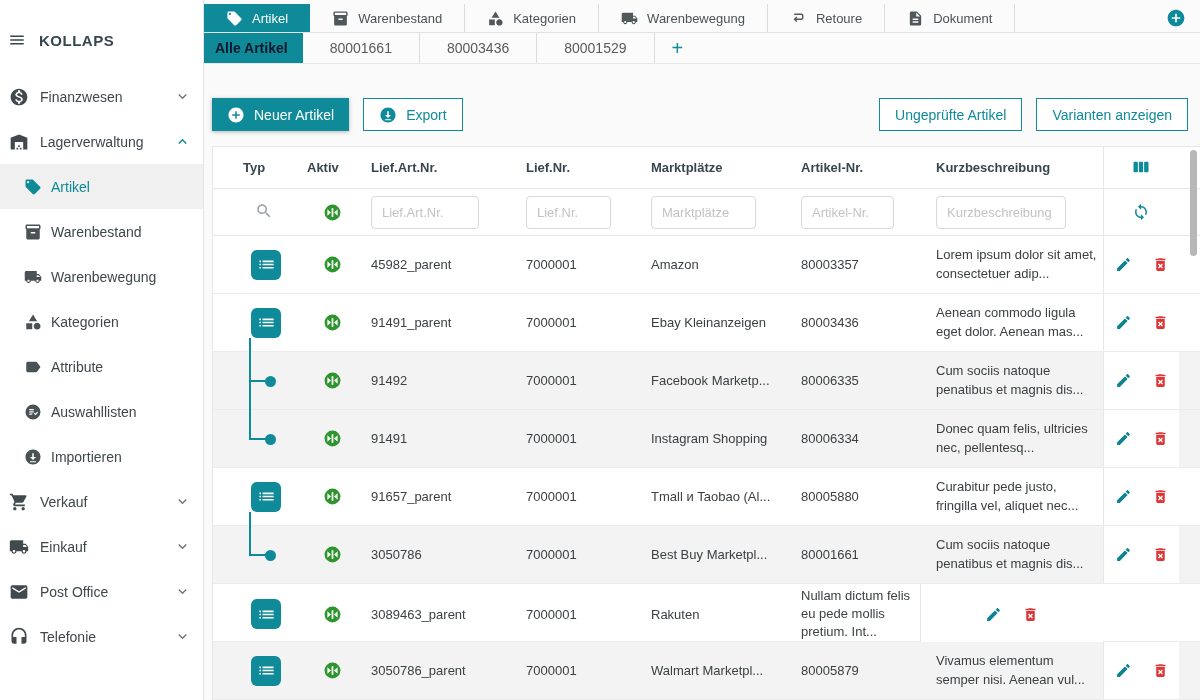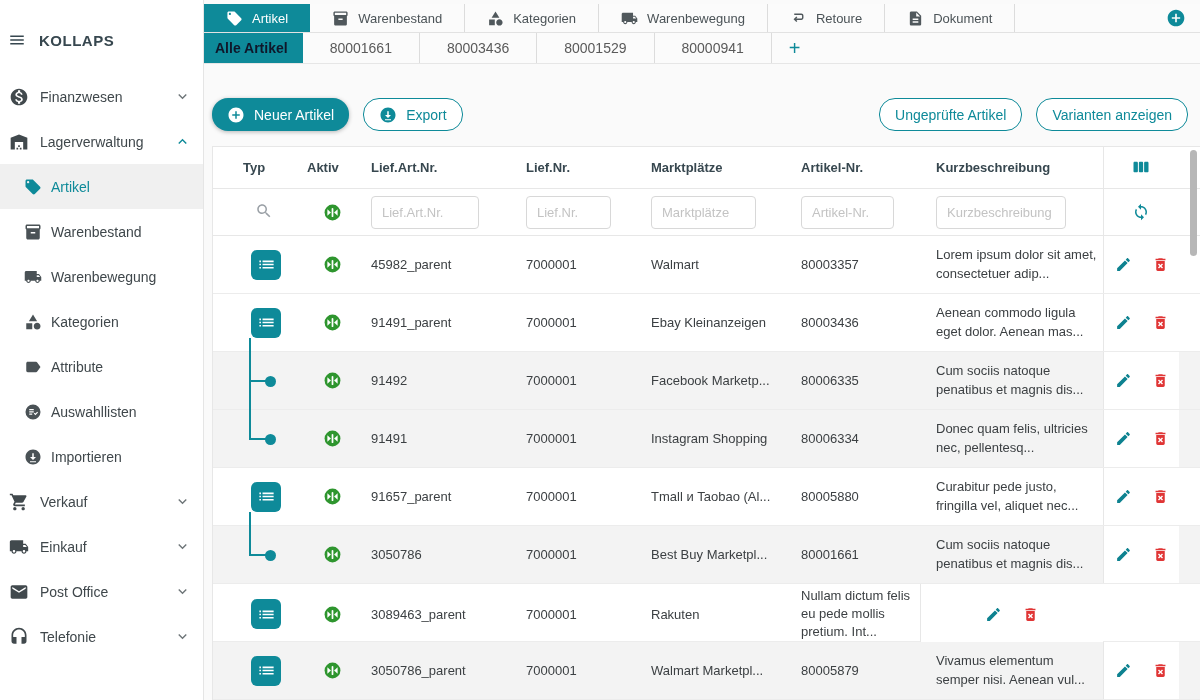--- a/index.html
+++ b/index.html
@@ -50,21 +50,21 @@
   .tabs-sub{display:flex;align-items:stretch;height:31px;background:#fbfbfb;
     border-bottom:1px solid #e6e6e6}
   .stab{display:flex;align-items:center;padding:0 27px;font-size:14px;color:#5a5a5a;
     border-right:1px solid #dcdcdc;cursor:pointer;white-space:nowrap}
   .stab.active{background:var(--teal);color:#0f172a;font-weight:700;padding:0 15px;border-right:none}
   .stab.add{color:var(--teal);font-size:20px;font-weight:400;padding:0 17px;border-right:none}
 
   
   .toolbar{display:flex;align-items:center;gap:14px;margin:34px 12px 15px 12px}
   .btn{height:33px;display:inline-flex;align-items:center;gap:9px;padding:0 15px;
-    border-radius:16px;font-size:14px;border:none;cursor:pointer;font-family:inherit;white-space:nowrap}
+    border-radius:0;font-size:14px;border:none;cursor:pointer;font-family:inherit;white-space:nowrap}
   .btn.primary{background:var(--teal);color:#fff;box-shadow:0 1px 4px rgba(0,0,0,.28)}
   .btn.outline{background:#fff;color:var(--teal);border:1px solid var(--teal)}
   .spacer{flex:1}
   .bic{display:flex}
   .bic .ic{width:18px;height:18px}
 
   
   .table{margin-left:12px;width:1021px;background:#fff;border:1px solid var(--line);border-bottom:none}
   .grid{display:grid;grid-template-columns:78px 64px 155px 125px 150px 135px 183px 76px;align-items:stretch}
   .cell{display:flex;align-items:center;padding-left:16px;font-size:13px;color:var(--text);position:relative}
@@ -268,23 +268,20 @@
         <span>Alle Artikel</span>
       </div>
       <div class="stab">
         <span>80001661</span>
       </div>
       <div class="stab">
         <span>80003436</span>
       </div>
       <div class="stab">
         <span>80001529</span>
-      </div>
-      <div class="stab">
-        <span>80000941</span>
       </div>
       <div class="stab add">
         <span>+</span>
       </div>
     </div>
 
   <div class="toolbar">
     <button class="btn primary">
       <span class="bic">
           <svg viewBox="0 0 24 24" class="ic ">
@@ -389,21 +386,21 @@
               <rect x="10.9" y="6.3" width="2.2" height="11.4" rx="1.1" fill="#fff"></rect>
             </svg>
           </div>
           <div class="cell">
             <span class="cell-text">45982_parent</span>
           </div>
           <div class="cell">
             <span class="cell-text">7000001</span>
           </div>
           <div class="cell">
-            <span class="cell-text">Walmart</span>
+            <span class="cell-text">Amazon</span>
           </div>
           <div class="cell">
             <span class="cell-text">80003357</span>
           </div>
           <div class="cell">
             <span class="kurz-text">Lorem ipsum dolor sit amet, consectetuer adip...</span>
           </div>
           <div class="cell c-act">
             <button class="act-btn">
               <svg viewBox="0 0 24 24" class="ic a-edit">

